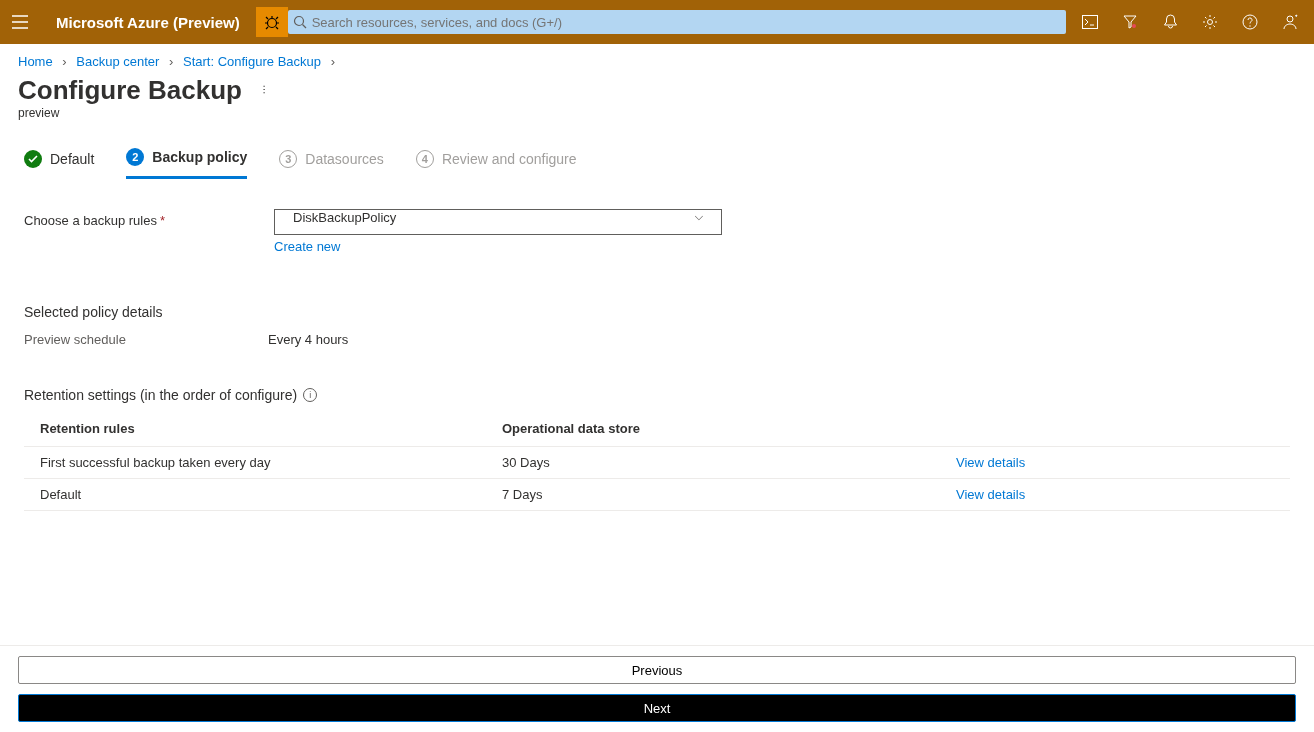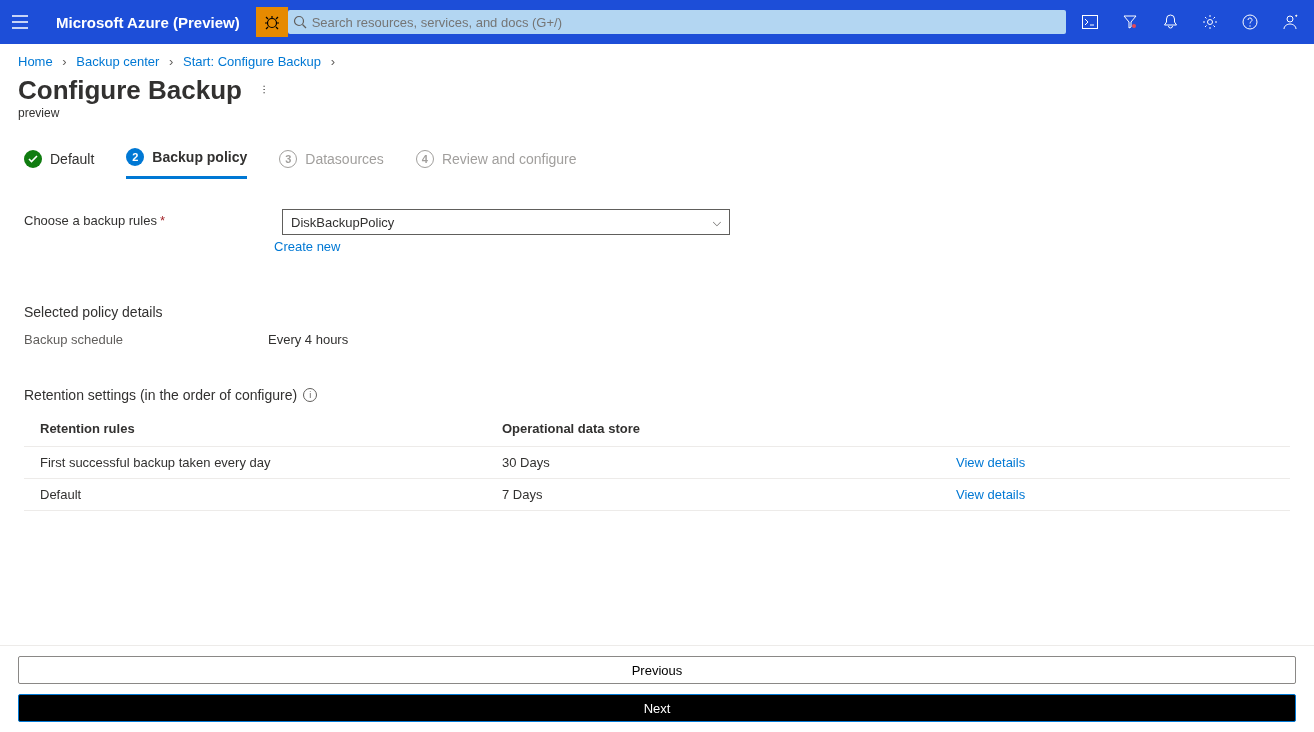--- a/index.html
+++ b/index.html
@@ -1,19 +1,19 @@
 <!DOCTYPE html>
 <html><head>
 <meta charset="utf-8">
 <style>
 * { box-sizing: border-box; margin: 0; padding: 0; }
 body { font-family: "Segoe UI", Arial, sans-serif; font-size: 13px; color: #323130; background: #fff; width: 1314px; height: 732px; overflow: hidden; display: flex; flex-direction: column; }
 
 
-.topbar { background: #1d4ed8; height: 44px; display: flex; align-items: center; color: #fff; }
+.topbar { background: #a16207; height: 44px; display: flex; align-items: center; color: #fff; }
 .hamburger { width: 40px; display: flex; align-items: center; justify-content: center; cursor: pointer; height: 100%; }
 .brand { font-size: 15px; font-weight: 600; padding: 0 16px; cursor: pointer; }
 .bug-btn { background: #e68a00; width: 32px; height: 30px; display:flex; align-items:center; justify-content:center; cursor:pointer; }
 .searchbar { flex: 1; height: 24px; background: #b3d6f2; margin: 3px 0 3px 0; display: flex; align-items: center; border-radius: 2px; }
 .search-icon { width: 24px; display:flex; align-items:center; justify-content:center; color: #605e5c; }
 .search-input { flex:1; border:none; background:transparent; outline:none; font-size:13px; color:#323130; }
 .top-icons { display:flex; align-items:center; height:100%; padding: 0 4px; }
 .top-icon { width: 40px; height:100%; display:flex; align-items:center; justify-content:center; cursor:pointer; color:#fff; }
 
 
@@ -38,21 +38,21 @@
 .step.pending .circle { border:1px solid #a19f9d; color:#a19f9d; background:#fff; }
 .step.pending .label { color:#a19f9d; }
 .step .label { font-size:14px; }
 .step.completed .label { color:#323130; }
 
 
 .content { padding: 30px 24px 0; flex:1; overflow:auto; }
 .field-row { display:flex; align-items:flex-start; margin-bottom: 50px; }
 .field-label { width: 250px; font-size:13px; padding-top:4px; }
 .req { color:#a4262c; margin-left:3px; }
-.dropdown { width: 448px; height:26px; border:1px solid #605e5c; display:flex; align-items:center; justify-content:space-between; padding:0 8px; cursor:pointer; font-size:13px;margin-left:8px; }
+.dropdown { width: 448px; height:26px; border:1px solid #605e5c; display:flex; align-items:flex-start; justify-content:space-between; padding:0 18px; cursor:pointer; font-size:13px; }
 .chev { font-size:11px; color:#605e5c; }
 .create-link { color:#0078d4; font-size:13px; cursor:pointer; margin-top:4px; display:inline-block; }
 
 .section-title { font-size:14px; margin-bottom:12px; }
 .kv-row { display:flex; margin-bottom: 40px; }
 .kv-label { width: 244px; color:#605e5c; font-size:13px; }
 .kv-value { font-size:13px; }
 
 .retention-title { font-size:14px; display:flex; align-items:center; gap:6px; margin-bottom: 18px; }
 .info-icon { width:14px; height:14px; border:1px solid #605e5c; border-radius:50%; font-size:9px; display:flex; align-items:center; justify-content:center; color:#605e5c; cursor:pointer; }
@@ -186,21 +186,21 @@
       <div class="dropdown">
         <span>DiskBackupPolicy</span>
         <span class="chev">⌵</span>
       </div>
       <span class="create-link">Create new</span>
     </div>
   </div>
 
   <div class="section-title">Selected policy details</div>
   <div class="kv-row">
-    <div class="kv-label">Backup schedule</div>
+    <div class="kv-label">Preview schedule</div>
     <div class="kv-value">Every 4 hours</div>
   </div>
 
   <div class="retention-title">
     <span>Retention settings (in the order of configure)</span>
     <span class="info-icon">i</span>
   </div>
 
   <div class="retention-table">
     <div class="thead">

